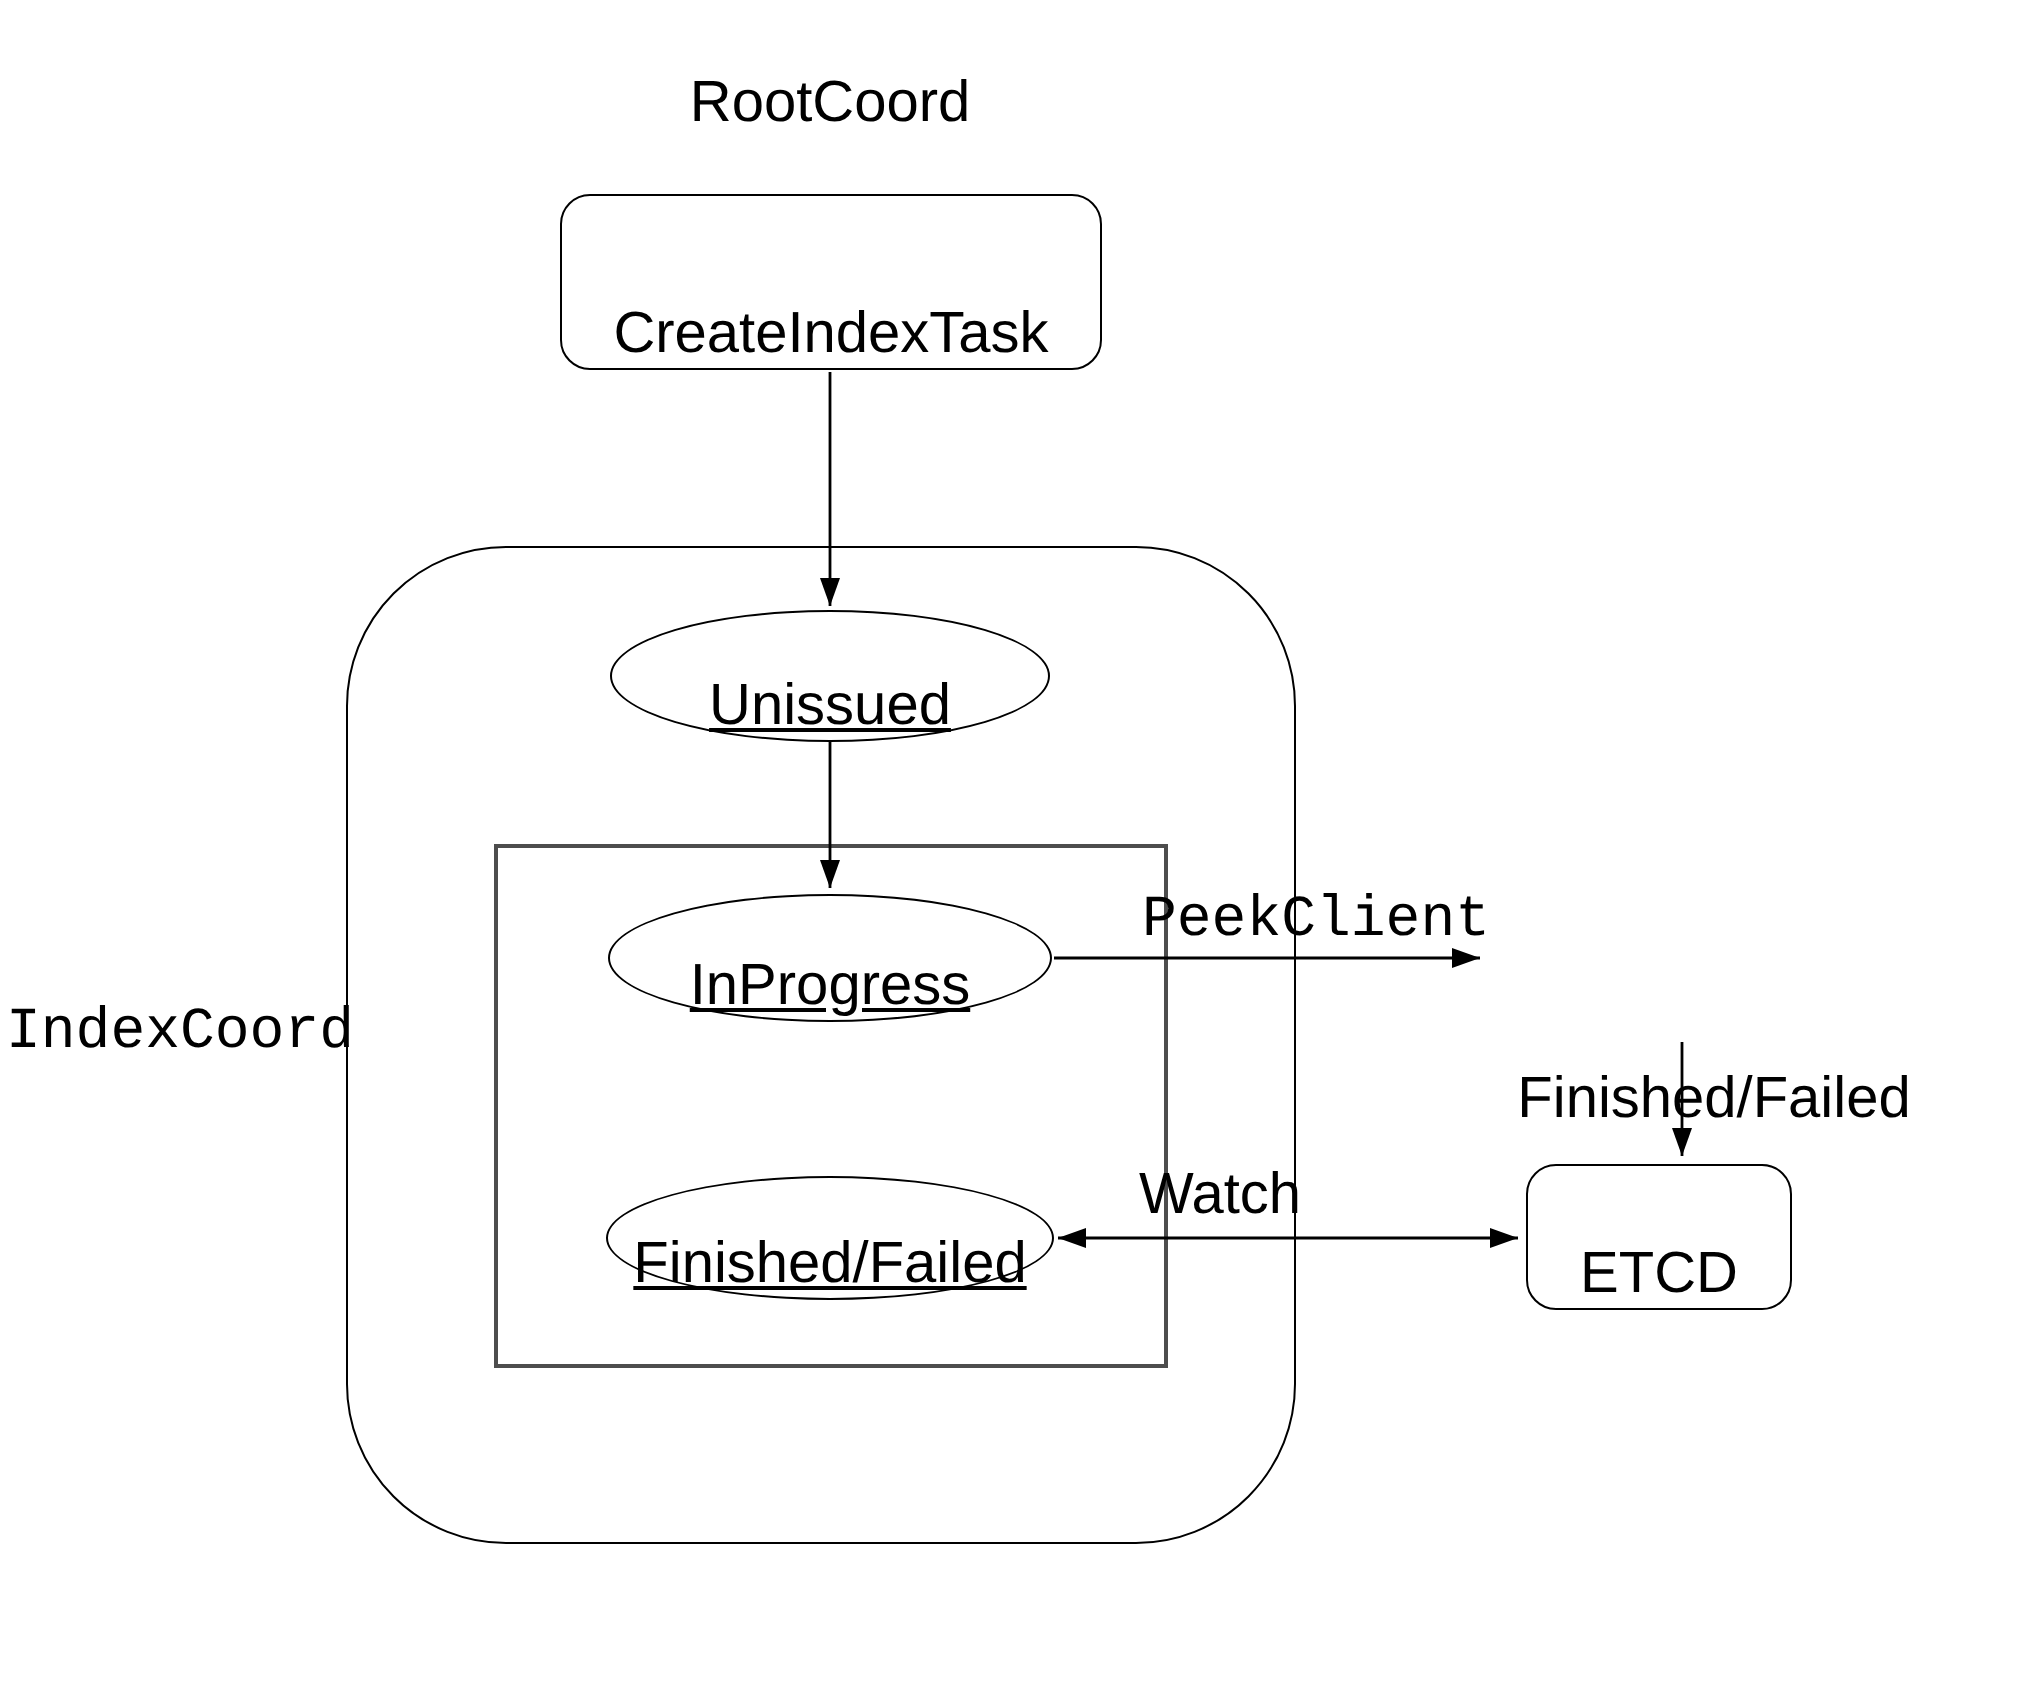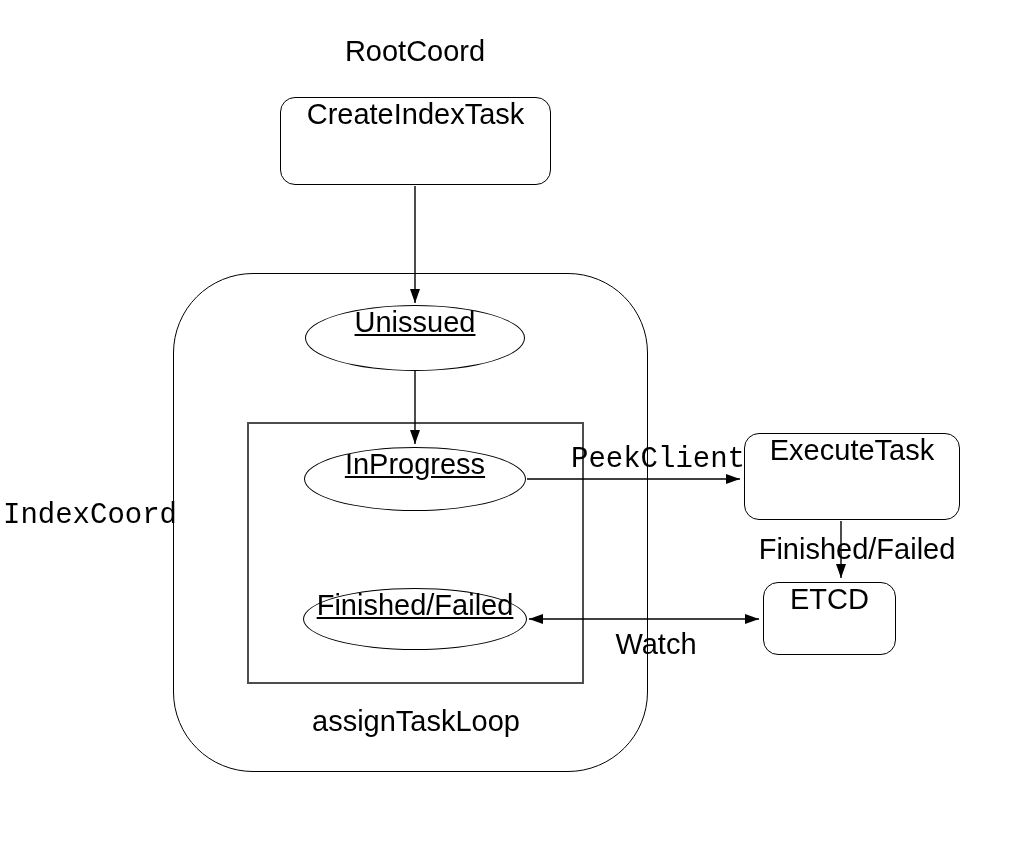--- a/index.html
+++ b/index.html
@@ -45,21 +45,21 @@
     background: transparent;
     box-sizing: border-box;
   }
   
   .node {
     position: absolute;
     box-sizing: border-box;
     border: 1.4px solid #000000;
     background: #ffffff;
     display: flex;
-    align-items: flex-start;
+    align-items: flex-end;
     justify-content: center;
     font-size: 29px;
     line-height: 1.15;
     white-space: nowrap;
   }
   .rect-node { border-radius: 15px; }
   .ellipse-node { border-radius: 50%; text-decoration: underline; }
 
   .n-create-index-task { left: 280px; top: 97px;  width: 271px; height: 88px; }
   .n-unissued          { left: 305px; top: 305px; width: 220px; height: 66px; }
@@ -75,21 +75,21 @@
     font-size: 29px;
     line-height: 1.15;
     white-space: nowrap;
   }
   .lbl-root-coord       { left: 415px; top: 52px;  }
   .lbl-index-coord      { left: 90px;  top: 516px; font-family: Liberation Mono, monospace; }
   .lbl-index-node       { left: 848px; top: 410px; }
   .lbl-assign-task-loop { left: 416px; top: 722px; }
   .lbl-peek-client      { left: 658px; top: 460px; font-family: Liberation Mono, monospace; }
   .lbl-finished-failed  { left: 857px; top: 550px; }
-  .lbl-watch            { left: 656px; top: 598px; margin-top: 47px; }
+  .lbl-watch            { left: 610px; top: 598px; }
 
   svg line {
     stroke: #000000;
     stroke-width: 1.4px;
   }
 </style>
 </head>
 <body>
 
 <div class="canvas">
@@ -116,28 +116,24 @@
   </div>
   <div class="node ellipse-node n-unissued">
     <span>Unissued</span>
   </div>
   <div class="node ellipse-node n-in-progress">
     <span>InProgress</span>
   </div>
   <div class="node ellipse-node n-finished-failed">
     <span>Finished/Failed</span>
   </div>
-  <div class="node rect-node n-execute-task">
-    <span>ExecuteTask</span>
-  </div>
   <div class="node rect-node n-etcd">
     <span>ETCD</span>
   </div>
 
   <div class="lbl lbl-root-coord">RootCoord</div>
   <div class="lbl lbl-index-coord">IndexCoord</div>
-  <div class="lbl lbl-assign-task-loop">assignTaskLoop</div>
 
   <div class="lbl lbl-peek-client">PeekClient</div>
   <div class="lbl lbl-finished-failed">Finished/Failed</div>
   <div class="lbl lbl-watch">Watch</div>
 
 </div>
 
 </body></html>

